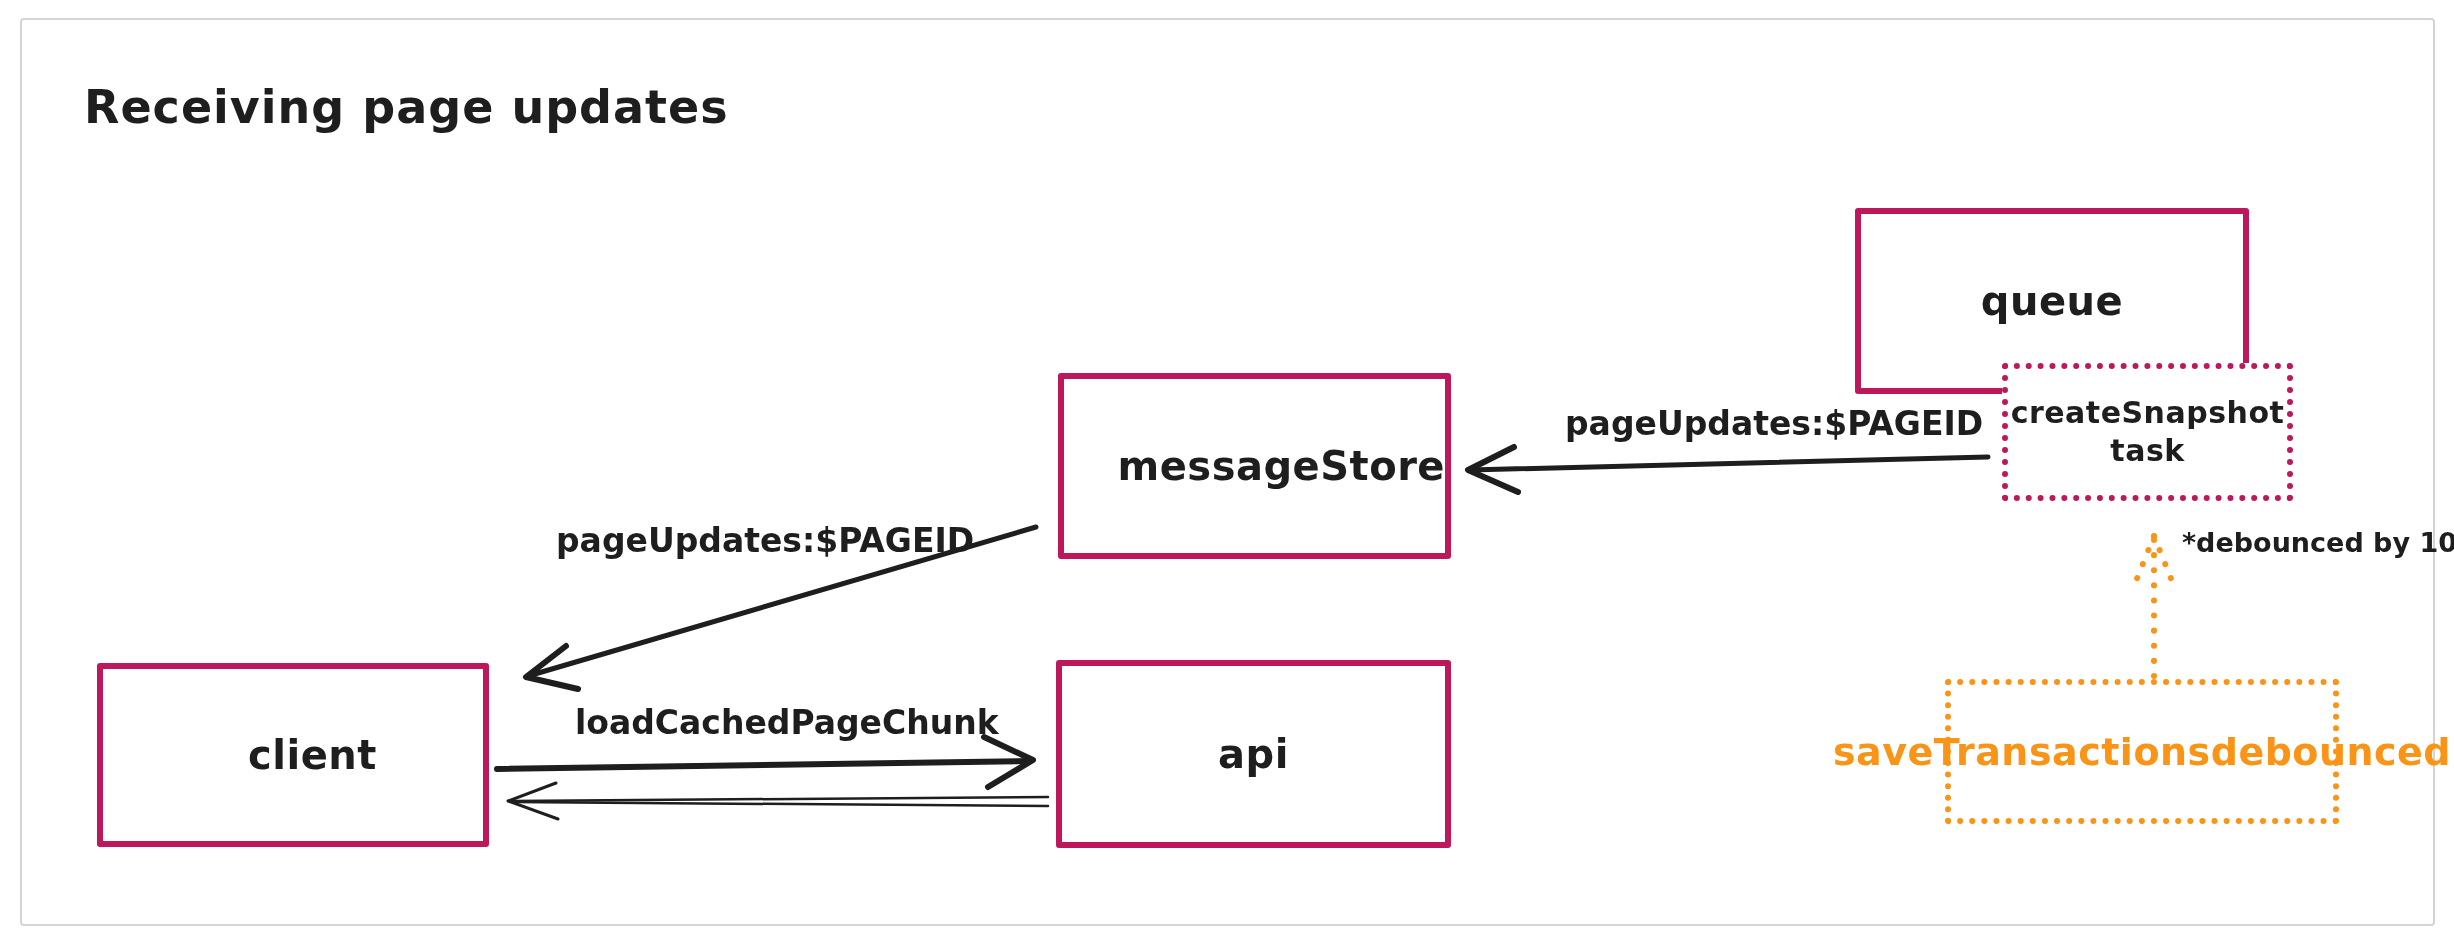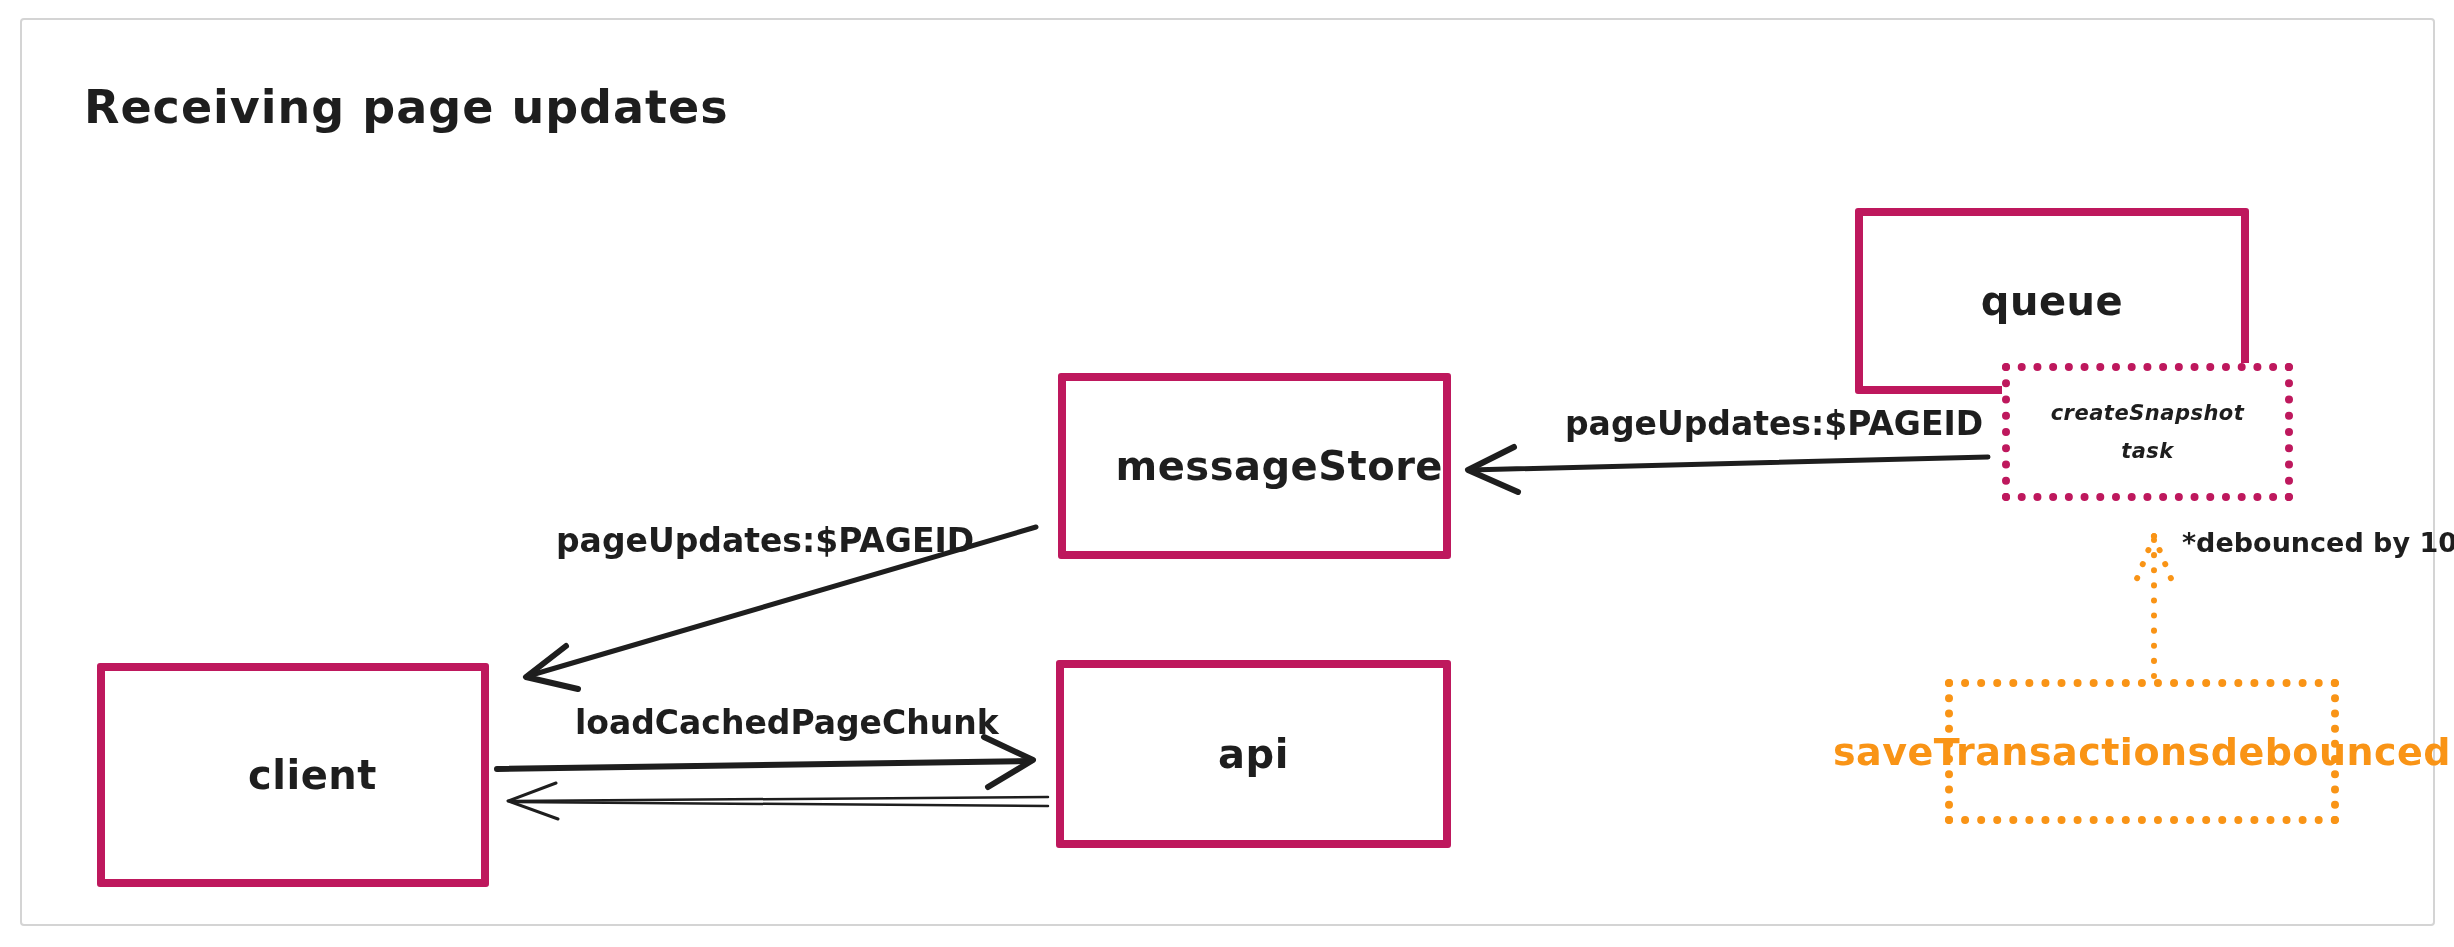--- a/index.html
+++ b/index.html
@@ -26,46 +26,45 @@
     font-size: 46px;
     font-weight: 600;
     letter-spacing: 1px;
     color: #1e1e1e;
     white-space: nowrap;
     z-index: 4;
   }
 
   .node {
     position: absolute;
-    border: 8px solid #be185d;
+    border: 6px solid #be185d;
     border-radius: 3px;
     background: #ffffff;
     display: flex;
     align-items: center;
     justify-content: center;
     text-align: center;
     font-size: 40px;
     font-weight: 600;
     letter-spacing: 0.5px;
     z-index: 2;
   }
   .node-queue        { left: 1855px; top: 208px; width: 394px; height: 186px; }
   .node-messagestore { left: 1058px; top: 373px; width: 393px; height: 186px; justify-content: flex-end; }
-  .node-client       { left:   97px; top: 663px; width: 392px; height: 224px; padding-left: 39px; }
+  .node-client       { left:   97px; top: 663px; width: 392px; height: 184px; padding-left: 39px; }
   .node-api          { left: 1056px; top: 660px; width: 395px; height: 188px; }
 
   .node-dotted {
     border-style: dotted;
     z-index: 3;
   }
   .node-createsnapshot {
     left: 2002px; top: 363px; width: 291px; height: 138px;
-    font-size: 21px; line-height: 38px; font-weight: 600;
+    font-size: 30px; line-height: 38px; font-weight: 600;
     flex-direction: column;
-    font-style: italic;
   }
   .node-savetransactions {
     left: 1945px; top: 679px; width: 394px; height: 145px;
     border-color: #f99416;
     color: #f99416;
     font-size: 38px; line-height: 50px; font-weight: 700;
     flex-direction: row;
   }
 
   .edge-label {

